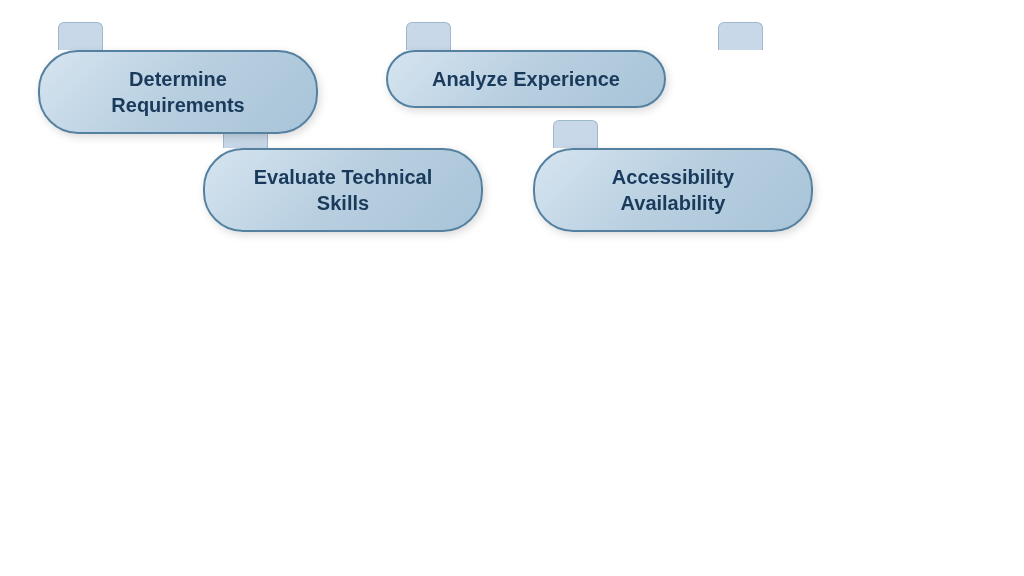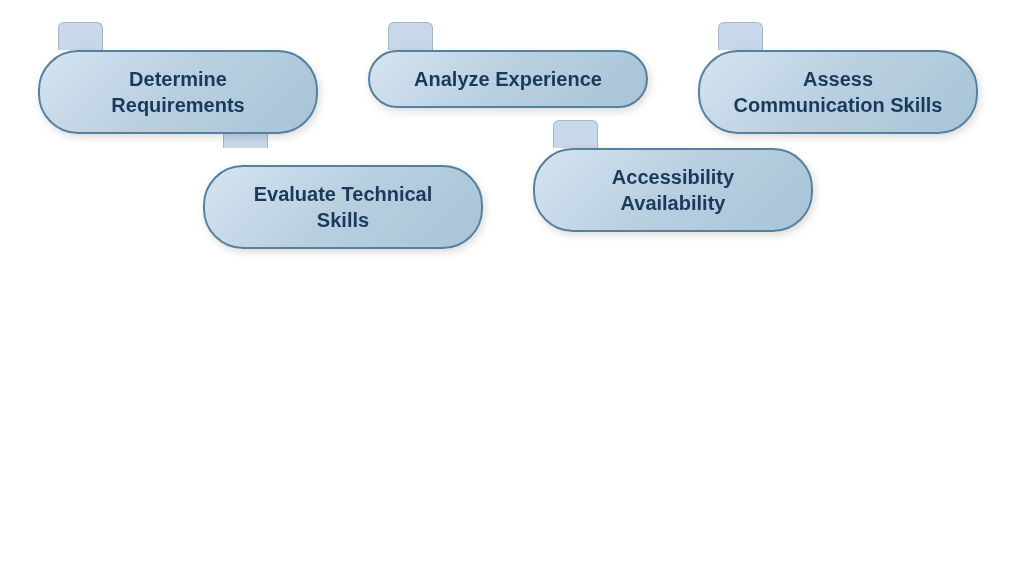--- a/index.html
+++ b/index.html
@@ -60,41 +60,40 @@
     .node-determine {
       left: 38px;
       top: 22px;
     }
 
     .node-determine .card-pill {
       width: 280px;
     }
 
     .node-analyze {
-      left: 368px;
+      left: 386px;
       top: 22px;
     }
 
     .node-analyze .card-pill {
       width: 280px;
     }
 
     .node-assess {
       left: 698px;
       top: 22px;
     }
 
     .node-assess .card-pill {
       width: 280px;
     }
 
     .node-evaluate {
       left: 203px;
       top: 120px;
-      gap: 17px;
     }
 
     .node-evaluate .card-pill {
       width: 280px;
     }
 
     .node-accessibility {
       left: 533px;
       top: 120px;
     }
@@ -115,23 +114,20 @@
 
 <div class="card-node node-analyze">
   <div class="card-stub"></div>
   <div class="card-pill">
     <span>Analyze Experience</span>
   </div>
 </div>
 
 <div class="card-node node-assess">
   <div class="card-stub"></div>
-  <div class="card-pill">
-    <span>Assess Communication Skills</span>
-  </div>
 </div>
 
 <div class="card-node node-evaluate">
   <div class="card-stub"></div>
   <div class="card-pill">
     <span>Evaluate Technical Skills</span>
   </div>
 </div>
 
 <div class="card-node node-accessibility">

